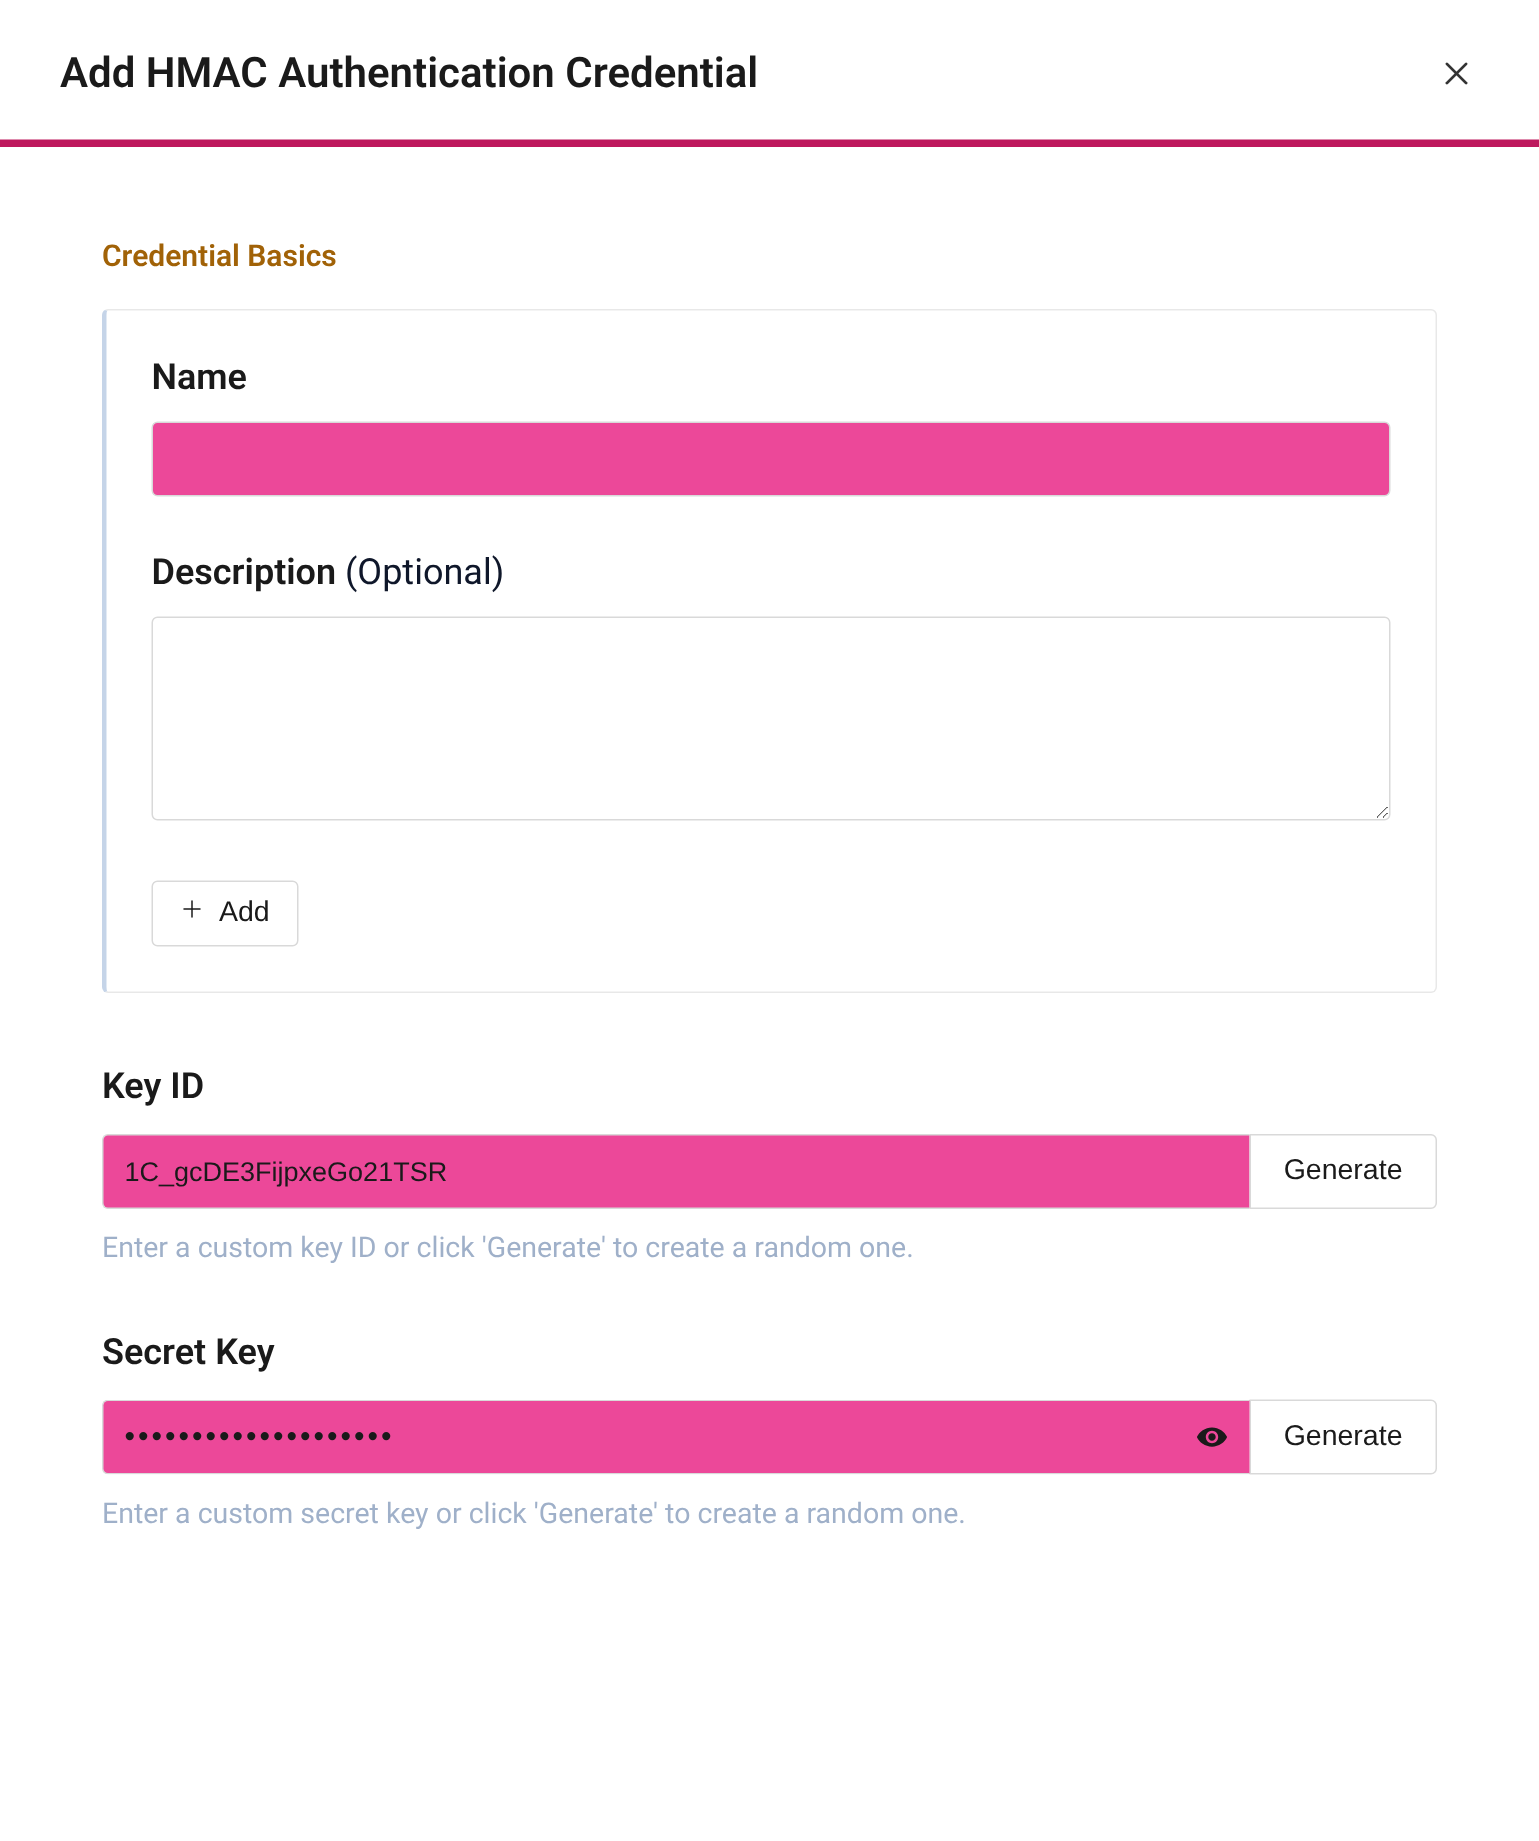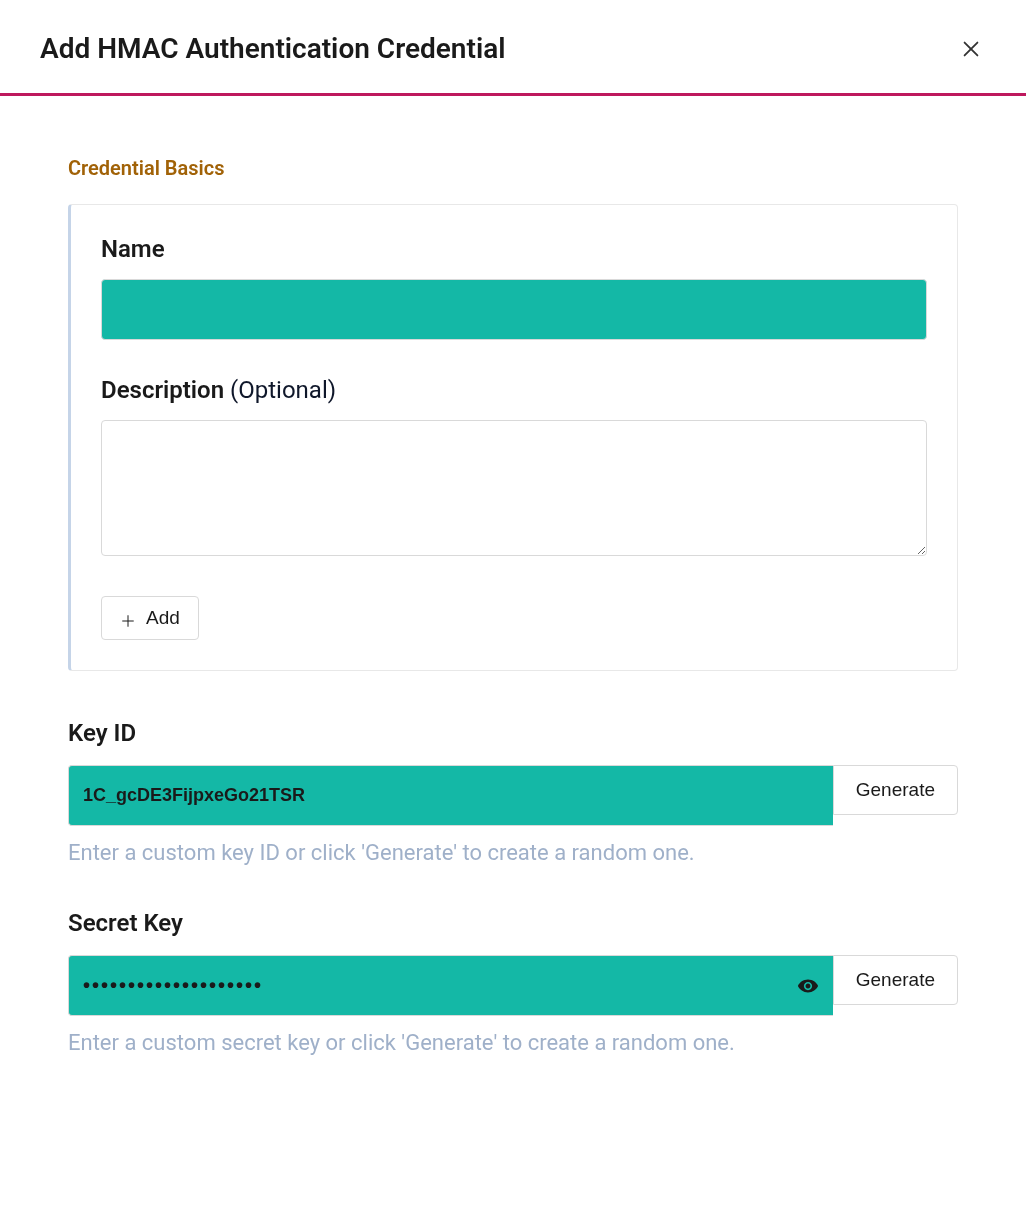--- a/index.html
+++ b/index.html
@@ -11,21 +11,21 @@
       font-family: -apple-system, BlinkMacSystemFont, "Segoe UI", Roboto, "Helvetica Neue", Arial, sans-serif;
       background: #ffffff;
       color: #1a1a1a;
       width: 1026px;
     }
     .header {
       display: flex;
       justify-content: space-between;
       align-items: center;
       padding: 32px 40px 28px 40px;
-      border-bottom: 3px solid #be185d;
+      border-bottom: 5px solid #be185d;
     }
     .header-title {
       font-size: 28px;
       font-weight: 600;
       color: #1a1a1a;
     }
     .close-btn {
       background: none;
       border: none;
       cursor: pointer;
@@ -67,44 +67,43 @@
       color: #1a1a1a;
       margin-bottom: 16px;
       display: block;
     }
     .optional {
       font-weight: 400;
       color: #0f172a;
     }
     .text-input {
       width: 100%;
-      height: 61px;
+      height: 50px;
       border: 1px solid #d9d9d9;
       border-radius: 4px;
       padding: 0 14px;
       font-size: 18px;
       color: #1a1a1a;
-      background: #14b8a6;
-      font-weight: bold;
+      background: #ec4899;
     }
     .textarea-input {
       width: 100%;
       height: 136px;
       border: 1px solid #d9d9d9;
       border-radius: 4px;
       padding: 12px 14px;
       font-size: 18px;
       color: #1a1a1a;
       background: #fff;
       resize: both;
       font-family: inherit;
     }
     .add-btn {
       display: inline-flex;
-      align-items: flex-end;
+      align-items: flex-start;
       gap: 10px;
       border: 1px solid #d9d9d9;
       border-radius: 4px;
       background: #fff;
       padding: 10px 18px;
       font-size: 19px;
       color: #1a1a1a;
       cursor: pointer;
     }
     .add-btn svg {
@@ -165,21 +164,21 @@
       border-top-right-radius: 4px;
       border-bottom-right-radius: 4px;
       background: #fff;
       padding: 0 22px;
       font-size: 19px;
       color: #1a1a1a;
       cursor: pointer;
       height: 50px;
     }
     .helper-text {
-      font-size: 22px;
+      font-size: 19px;
       color: #9fb0c9;
       margin-top: 14px;
     }
     .password-dots {
       letter-spacing: 2px;
       font-size: 20px;
     }
   </style>
 </head>
 <body>

